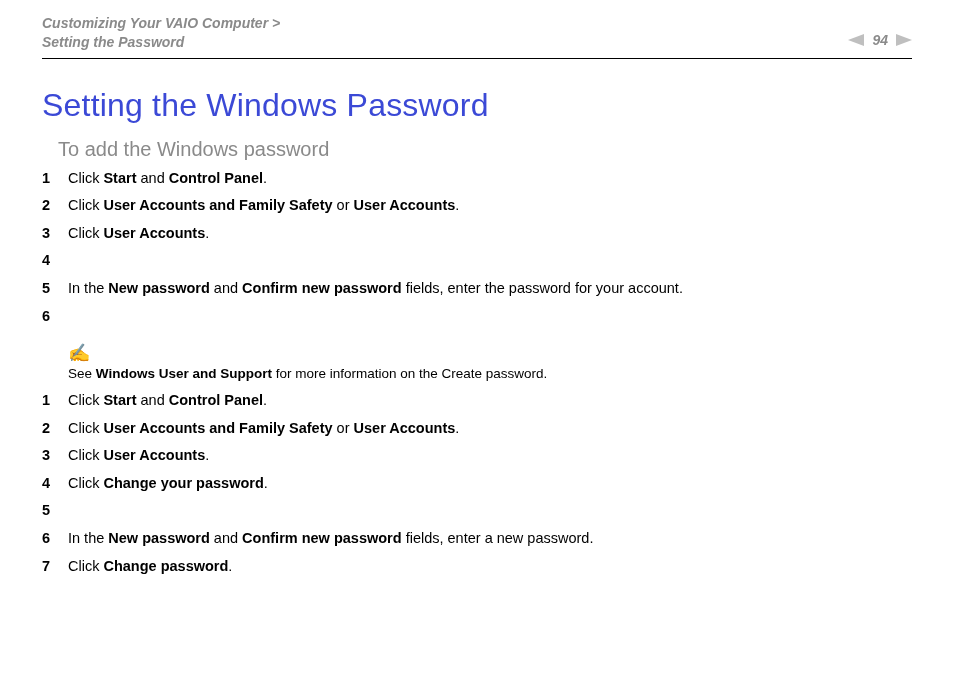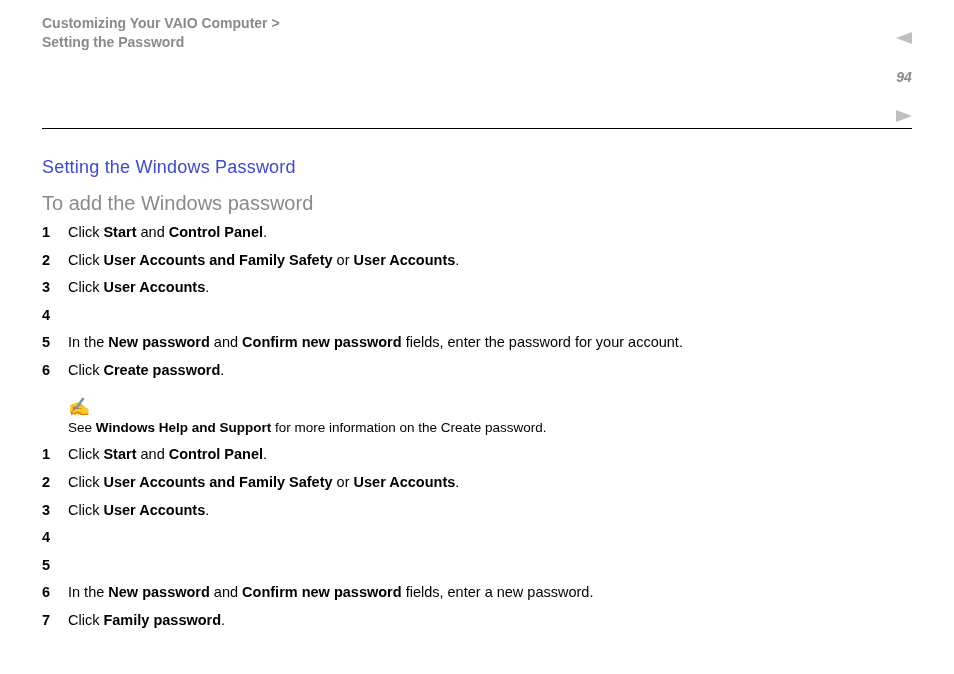--- a/index.html
+++ b/index.html
@@ -8,31 +8,31 @@
     font-family:Helvetica,Arial,sans-serif;
     color:#000;
     position:relative;
     box-sizing:border-box;
   }
   .page{padding:14px 42px 0 42px;}
   .header{
     display:flex;justify-content:space-between;align-items:flex-start;
     border-bottom:1px solid #000;padding-bottom:6px;margin-bottom:28px;
   }
-  .breadcrumb{color:#8a8a8a;font-size:14px;font-weight:bold;line-height:1.35;}
+  .breadcrumb{color:#8a8a8a;font-size:14px;font-weight:bold;line-height:1.35;font-style:italic;}
   .breadcrumb .bc-sep{white-space:pre;}
-  .pagectl{display:flex;align-items:center;gap:25px;color:#8a8a8a;font-weight:bold;font-style:italic;font-size:14px;padding-top:18px;flex-direction:column;}
+  .pagectl{display:flex;align-items:center;gap:8px;color:#8a8a8a;font-weight:bold;font-style:italic;font-size:14px;padding-top:18px;}
   .tri{display:inline-block;}
   .tri svg{display:block;}
   .pagen{color:#8a8a8a;}
   h1.title{
-    color:#3b49d6;font-weight:normal;font-size:18px;margin:0 0 0 0;
+    color:#3b49d6;font-weight:normal;font-size:32px;margin:0 0 0 0;
     letter-spacing:.2px;
   }
-  h2.sub{color:#8a8a8a;font-weight:normal;font-size:20px;margin:14px 0 6px 0;}
+  h2.sub{color:#8a8a8a;font-weight:normal;font-size:20px;margin:14px 0 6px 16px;}
   ol.steps{list-style:none;margin:0;padding:0;font-size:14.5px;}
   ol.steps li{display:flex;align-items:baseline;margin:8px 0;line-height:1.35;}
   ol.steps li .num{font-weight:bold;min-width:26px;display:inline-block;}
   .note{margin:16px 0 10px 26px;font-size:13.5px;}
   .note .pencil{font-size:18px;color:#555;display:block;margin-bottom:2px;}
   b{font-weight:bold;}
 </style>
 </head>
 <body>
 
@@ -76,51 +76,51 @@
       </li>
       <li>
         <span class="num">4</span>
       </li>
       <li>
         <span class="num">5</span>
         <span>In the <b>New password</b> and <b>Confirm new password</b> fields, enter the password for your account.</span>
       </li>
       <li>
         <span class="num">6</span>
-        <span>Click <b>Create password</b>.</span>
       </li>
     </ol>
 
   <div class="note">
     <span class="pencil">✍</span>
-    <span>See </span><b>Windows Help and Support</b><span> for more information on the Create password.</span>
+    <span>See </span><b>Windows User and Support</b><span> for more information on the Create password.</span>
   </div>
 
   <ol class="steps" id="steps-change">
       <li>
         <span class="num">1</span>
         <span>Click <b>Start</b> and <b>Control Panel</b>.</span>
       </li>
       <li>
         <span class="num">2</span>
         <span>Click <b>User Accounts and Family Safety</b> or <b>User Accounts</b>.</span>
       </li>
       <li>
         <span class="num">3</span>
         <span>Click <b>User Accounts</b>.</span>
       </li>
       <li>
         <span class="num">4</span>
+        <span>Click <b>Change your password</b>.</span>
       </li>
       <li>
         <span class="num">5</span>
       </li>
       <li>
         <span class="num">6</span>
         <span>In the <b>New password</b> and <b>Confirm new password</b> fields, enter a new password.</span>
       </li>
       <li>
         <span class="num">7</span>
-        <span>Click <b>Family password</b>.</span>
+        <span>Click <b>Change password</b>.</span>
       </li>
     </ol>
 
 </div>
 
 </body></html>

